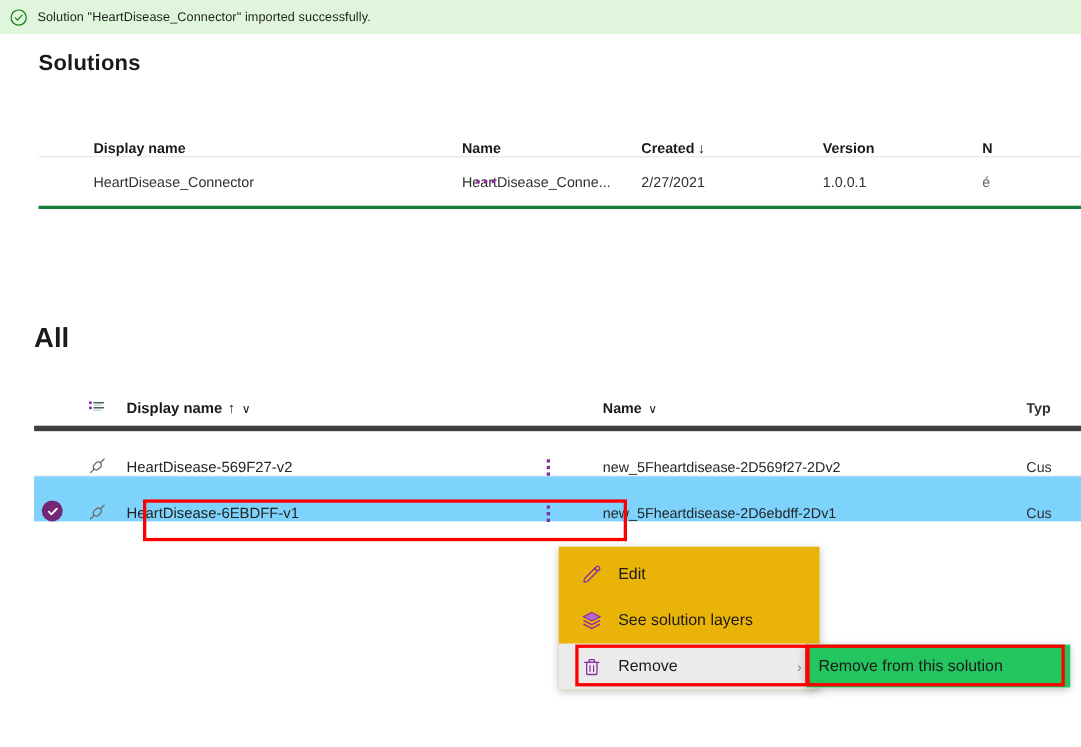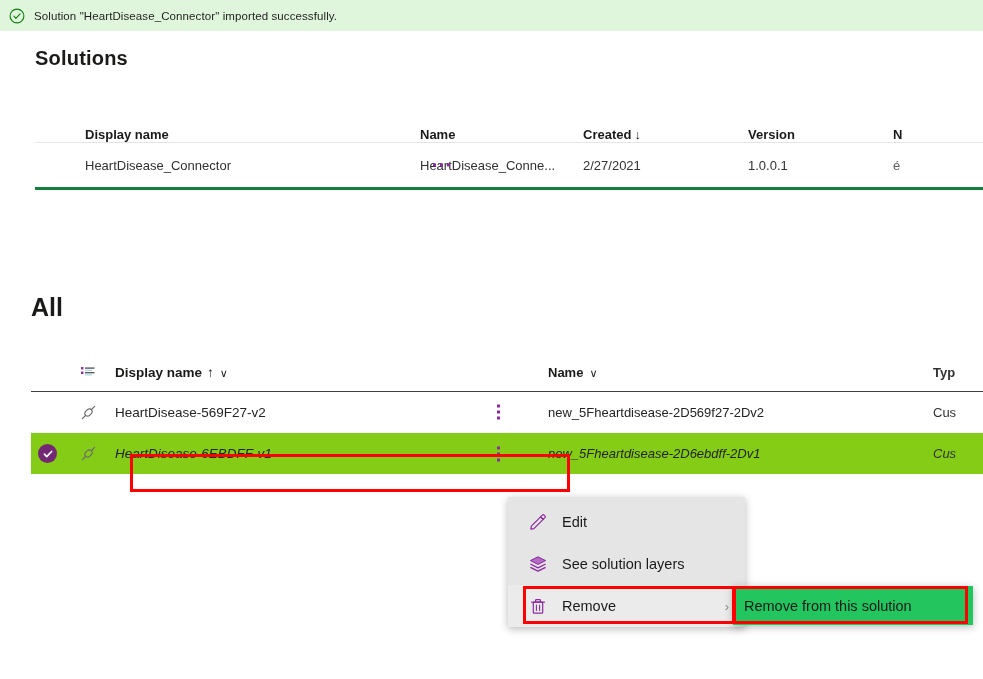--- a/index.html
+++ b/index.html
@@ -55,30 +55,30 @@
   .managed-glyph { color:#605e5c; font-size:13px; }
 
   
   .all-title {
     position: absolute; left: 31px; top: 293px;
     font-size: 25px; font-weight: bold; color: #1b1a19;
   }
   .all-table { position: absolute; left: 31px; top: 353px; width: 952px; }
   .all-head {
     display: flex; align-items: center; height: 39px;
-    border-bottom: 1px solid #404040;
+    border-bottom: 5px solid #404040;
     font-size: 13.5px; font-weight: bold; color: #1b1a19;
   }
   .all-row {
-    display: flex; align-items: center; height: 41px;
+    display: flex; align-items: flex-end; height: 41px;
     font-size: 13.5px; color: #242424;
     position: relative;
   }
   .all-row.sep { border-bottom: 1px solid #efefef; }
-  .all-row.selected { background: #84cc16; font-style: italic; }
+  .all-row.selected { background: #7dd3fc; }
   .a-check { width: 33px; display:flex; justify-content:center; align-items:center; }
   .a-icon  { width: 48px; display:flex; justify-content:center; align-items:center; }
   .a-disp  { width: 436px; position: relative; padding-left: 3px; }
   .a-name  { width: 385px; font-size: 13px; }
   .a-type  { width: 50px; overflow: hidden; white-space: nowrap; color: #323130; font-size:13px;}
   .hdr-sorticon { width: 48px; display:flex; justify-content:center; align-items:center; }
   .chev { font-weight: normal; font-size: 11px; padding-left: 6px; color:#1b1a19; }
   .up-arrow { font-weight: normal; padding-left: 5px; }
 
   .check-badge {
@@ -93,21 +93,21 @@
     display: flex; flex-direction: column; gap: 3px; cursor: pointer;
   }
   .row-ellipsis-v i { width: 3px; height: 3px; background: #8a2ba0; display: block; }
 
   
   .redbox { position: absolute; border: 3px solid #ff0000; pointer-events: none; z-index: 40; }
 
   
   .ctx-menu {
     position: absolute; left: 508px; top: 497px; width: 237px;
-    background: #e5e5e5; box-shadow: 0 2px 8px rgba(0,0,0,.28);
+    background: #eab308; box-shadow: 0 2px 8px rgba(0,0,0,.28);
     z-index: 20; padding: 4px 0 0 0;
   }
   .ctx-item {
     display: flex; align-items: center; height: 42px; padding-left: 21px;
     font-size: 14.5px; color: #1b1a19; cursor: pointer; gap: 15px;
   }
   .ctx-item.hl { background: #ebebeb; }
   .ctx-ico { width: 18px; height: 18px; display:block; flex:0 0 18px; }
   .ctx-arrow { margin-left: auto; margin-right: 16px; color: #8a8886; font-size: 13px; }
 

